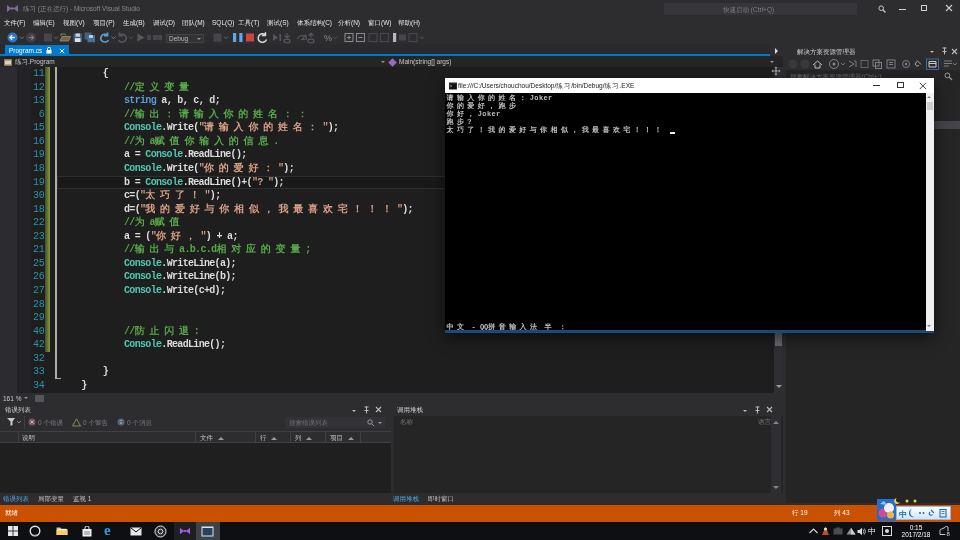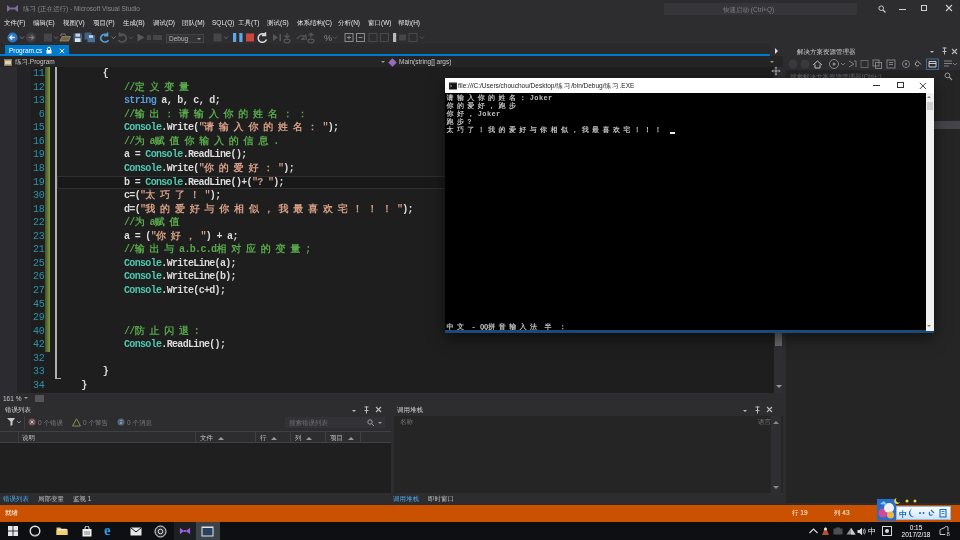--- a/index.html
+++ b/index.html
@@ -148,21 +148,21 @@
       <div>18</div>
       <div>19</div>
       <div>30</div>
       <div>18</div>
       <div>22</div>
       <div>23</div>
       <div>21</div>
       <div>25</div>
       <div>26</div>
       <div>27</div>
-      <div>45</div>
+      <div>28</div>
       <div>29</div>
       <div>40</div>
       <div>42</div>
       <div>32</div>
       <div>33</div>
       <div>34</div>
     </div>
   <div id="code"><div>        {</div><div>            <span class="cm">//<span class="cj">定义变量</span></span></div><div>            <span class="k">string</span> a, b, c, d;</div><div>            <span class="cm">//<span class="cj">输出：请输入你的姓名：：</span></span></div><div>            <span class="ty">Console</span>.Write(<span class="s">"<span class="cj">请输入你的姓名：</span>"</span>);</div><div>            <span class="cm">//<span class="cj">为</span>a<span class="cj">赋值你输入的信息</span>.</span></div><div>            a = <span class="ty">Console</span>.ReadLine();</div><div>            <span class="ty">Console</span>.Write(<span class="s">"<span class="cj">你的爱好：</span>"</span>);</div><div>            b = <span class="ty">Console</span>.ReadLine()+(<span class="s">"? "</span>);</div><div>            c=(<span class="s">"<span class="cj">太巧了！</span>"</span>);</div><div>            d=(<span class="s">"<span class="cj">我的爱好与你相似，我最喜欢宅！！！</span>"</span>);</div><div>            <span class="cm">//<span class="cj">为</span>a<span class="cj">赋值</span></span></div><div>            a = (<span class="s">"<span class="cj">你好，</span>"</span>) + a;</div><div>            <span class="cm">//<span class="cj">输出与</span>a.b.c.d<span class="cj">相对应的变量</span>;</span></div><div>            <span class="ty">Console</span>.WriteLine(a);</div><div>            <span class="ty">Console</span>.WriteLine(b);</div><div>            <span class="ty">Console</span>.Write(c+d);</div><div> </div><div> </div><div>            <span class="cm">//<span class="cj">防止闪退</span>:</span></div><div>            <span class="ty">Console</span>.ReadLine();</div><div> </div><div>        }</div><div>    }</div></div>
 
   <div class="abs" style="left:774px;top:67px;width:9px;height:326px;background:#2e2e33"></div>

